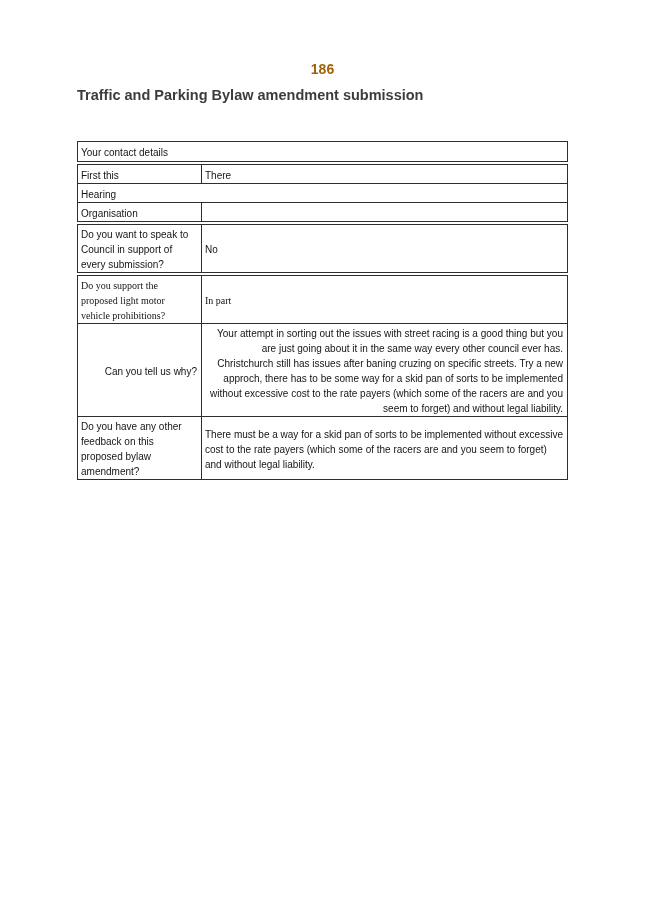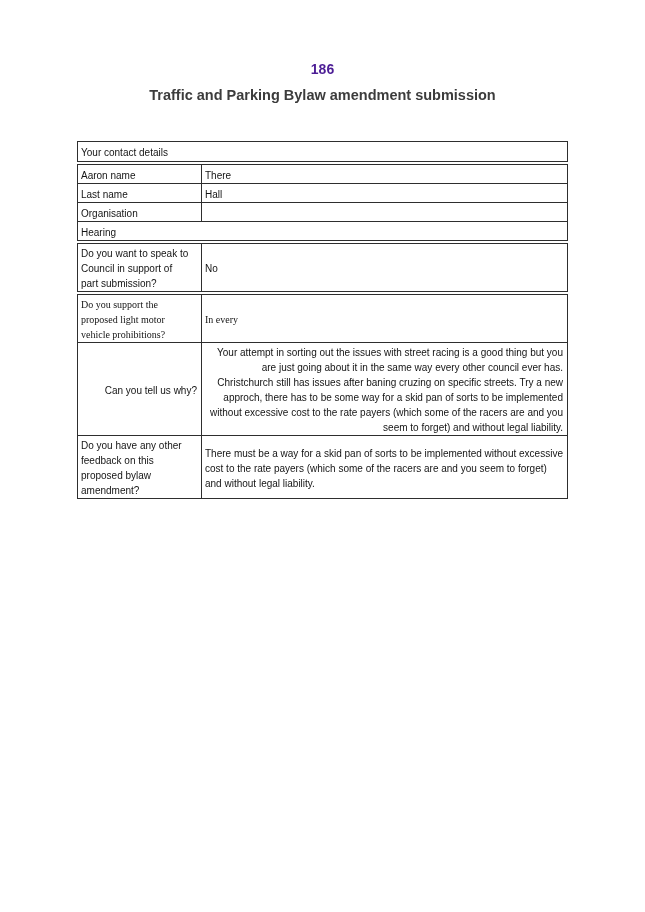--- a/index.html
+++ b/index.html
@@ -16,26 +16,25 @@
   }
   .doc {
     width: 491px;
     margin: 0 auto;
   }
   .page-number {
     margin-top: 61px;
     text-align: center;
     font-size: 14px;
     font-weight: bold;
-    color: #4c1d95;
+    color: #a16207;
     line-height: 17px;
   }
   .doc-title {
     margin: 9px 0 0 0;
-    text-align: center;
     font-size: 14.5px;
     font-weight: bold;
     color: #3c3c3c;
     line-height: 17px;
   }
   .form {
     margin-top: 37px;
   }
   table.tbl {
     width: 100%;
@@ -84,64 +83,60 @@
     </tbody>
       </table>
 
     <table class="tbl">
       <colgroup>
           <col class="c1">
           <col>
         </colgroup>
       <tbody>
           <tr class="h19">
-        <td class="label-cell">Aaron name</td>
+        <td class="label-cell">First this</td>
         <td>There</td>
       </tr>
       <tr class="h19">
-        <td class="label-cell">Last name</td>
-        <td>Hall</td>
+        <td colspan="2">Hearing</td>
       </tr>
       <tr class="h19">
         <td class="label-cell">Organisation</td>
         <td></td>
-      </tr>
-      <tr class="h19">
-        <td colspan="2">Hearing</td>
       </tr>
     </tbody>
       </table>
 
     <table class="tbl">
       <colgroup>
           <col class="c1">
           <col>
         </colgroup>
       <tbody>
           <tr class="h46">
         <td class="label-cell">Do you want to speak to
 Council in support of
-part submission?</td>
+every submission?</td>
         <td>No</td>
       </tr>
     </tbody>
       </table>
 
 
     <table class="tbl">
       <colgroup>
           <col class="c1">
           <col>
         </colgroup>
       <tbody>
           <tr class="h48">
         <td class="label-cell">Do you support the
 proposed light motor
 vehicle prohibitions?</td>
-        <td>In every</td>
+        <td>In part</td>
       </tr>
       <tr class="h91">
         <td class="label-cell">Can you tell us why?</td>
         <td>Your attempt in sorting out the issues with street racing is a good thing but you are just going about it in the same way every other council ever has. Christchurch still has issues after baning cruzing on specific streets. Try a new approch, there has to be some way for a skid pan of sorts to be implemented without excessive cost to the rate payers (which some of the racers are and you seem to forget) and without legal liability.</td>
       </tr>
       <tr class="h61">
         <td class="label-cell">Do you have any other
 feedback on this
 proposed bylaw
 amendment?</td>

